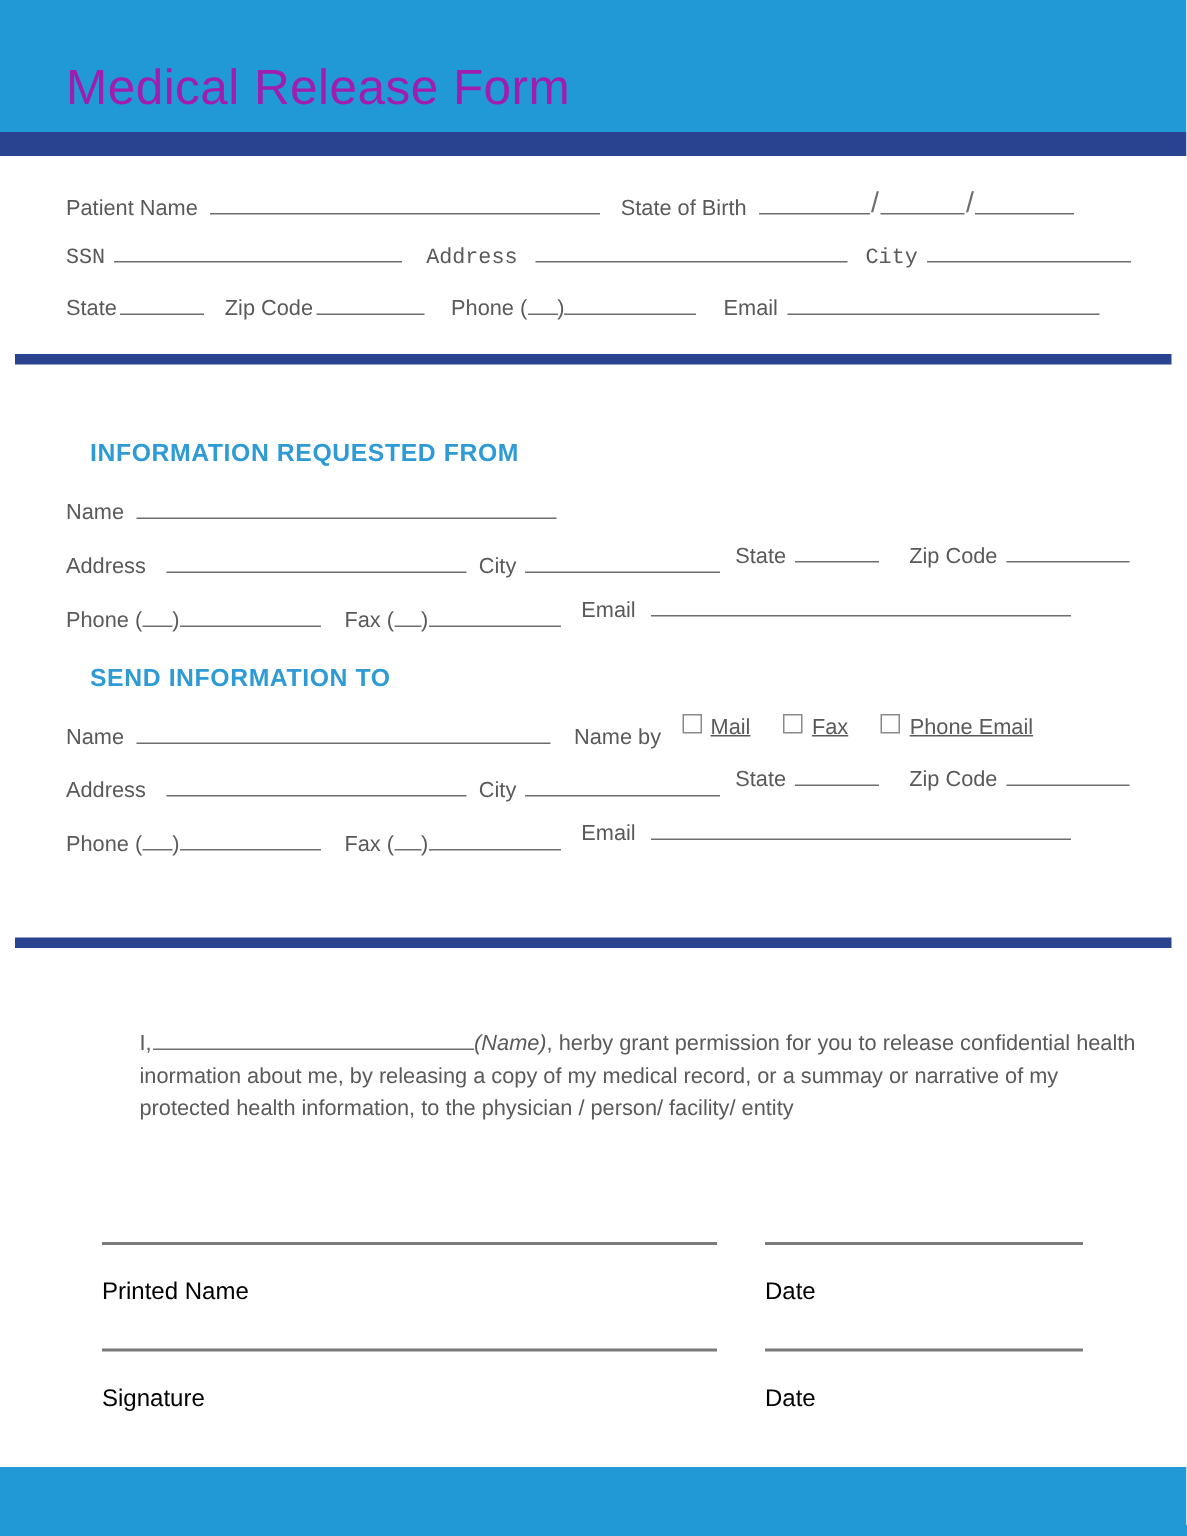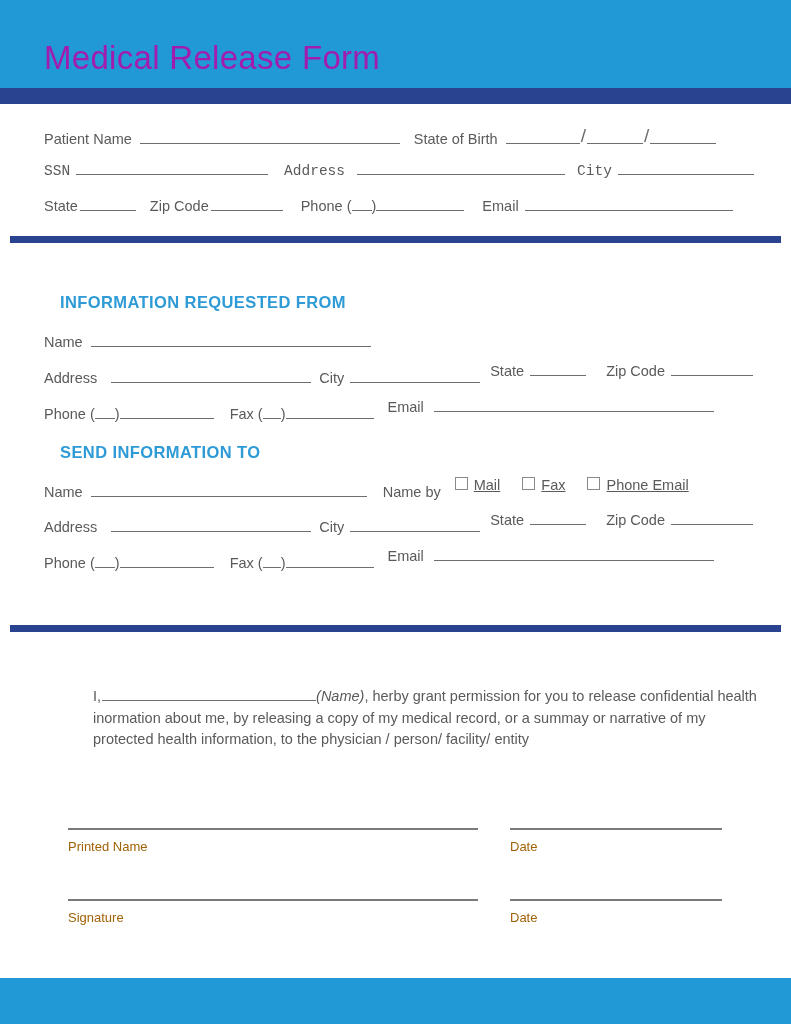--- a/index.html
+++ b/index.html
@@ -141,23 +141,23 @@
 
   
   .sig {
     position: absolute;
   }
   .sig .rule {
     border-top: 2px solid #7A7A7A;
     height: 0;
   }
   .sig .cap {
-    font-size: 13px;
-    color: #a16207;
-    padding-top: 9px;
+    font-size: 16px;
+    color: #000000;
+    padding-top: 23px;
     display: block;
   }
 </style>
 </head>
 <body>
 
 <div class="header-band"></div>
 <div class="header-title">Medical Release Form</div>
 <div class="header-underbar"></div>
 

